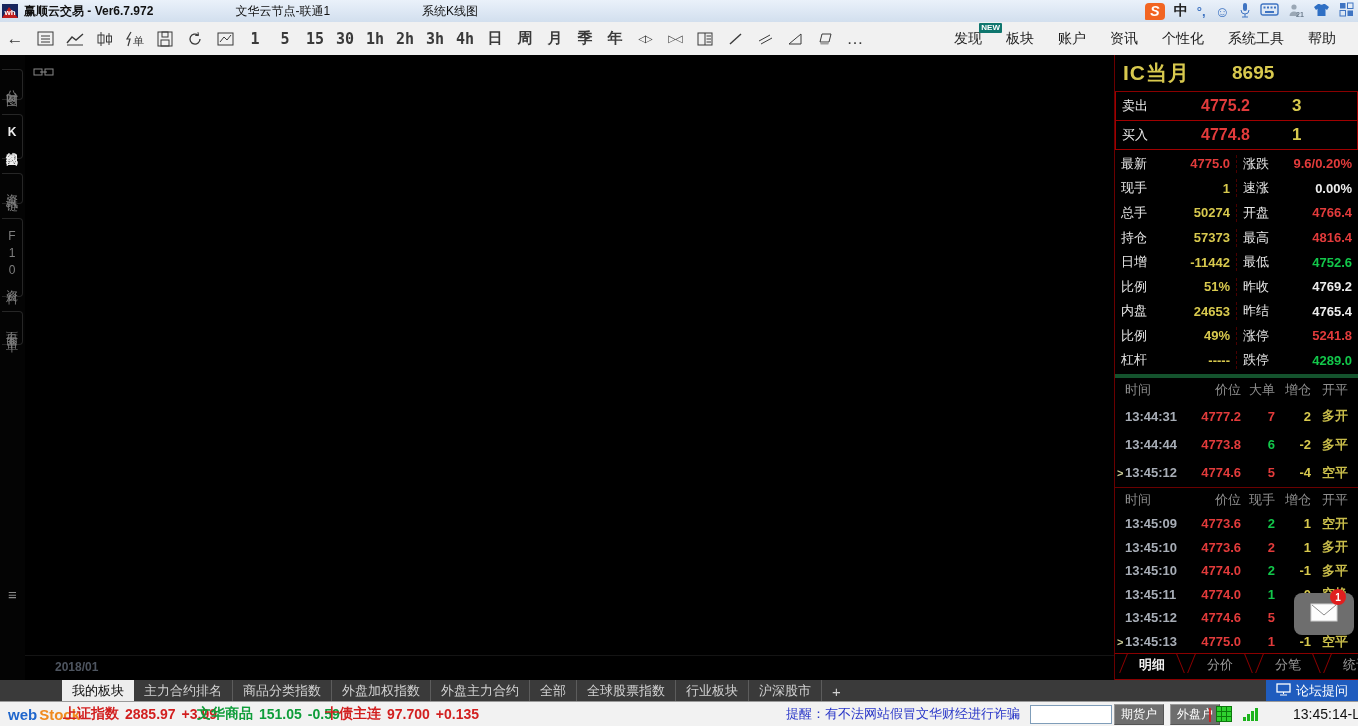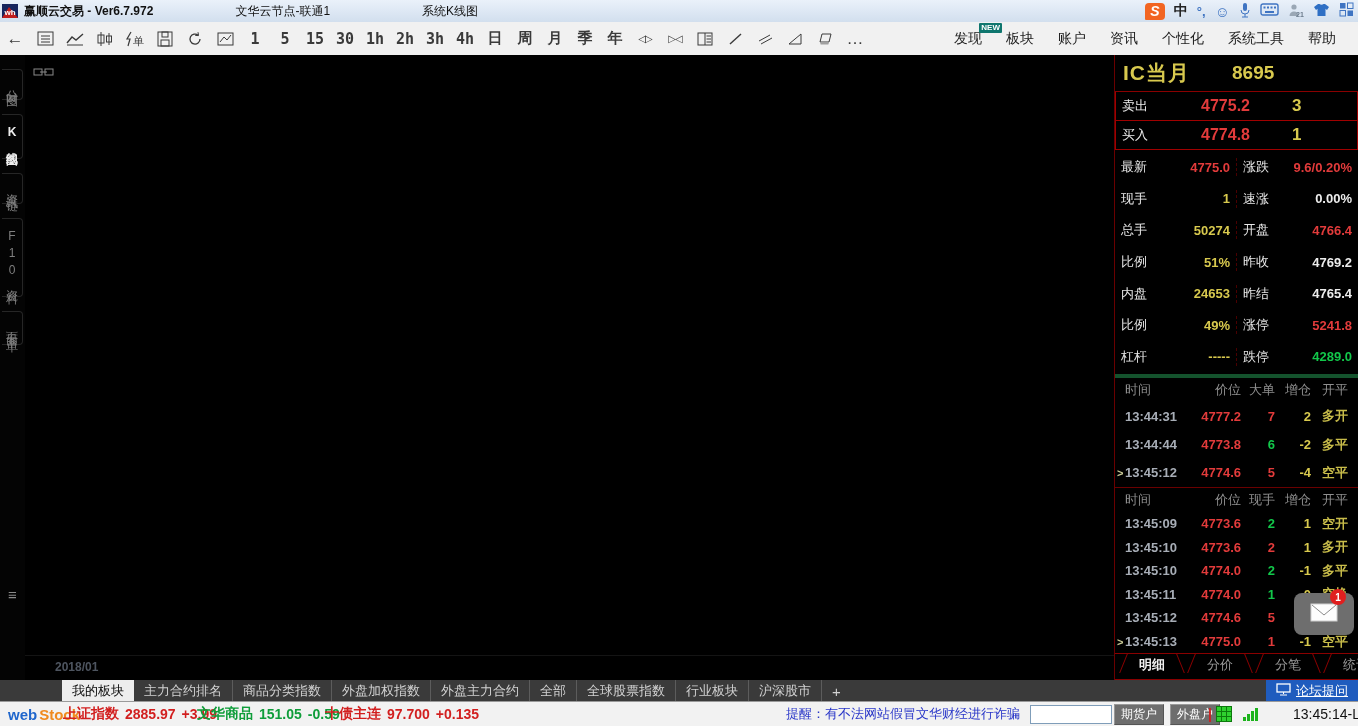--- a/index.html
+++ b/index.html
@@ -86,21 +86,21 @@
   .notif .badge{position:absolute;top:-4px;right:8px;width:16px;height:16px;border-radius:50%;
     background:#e01f1f;color:#fff;font-size:10px;font-weight:bold;display:flex;align-items:center;justify-content:center;}
   
   .boardbar{position:absolute;left:0;right:0;bottom:24px;height:22px;background:#3a3a3a;
     display:flex;align-items:stretch;padding-left:62px;}
   .btab{display:flex;align-items:center;padding:0 10px;font-size:13px;color:#d2d2d2;
     border-right:1px solid #5c5c5c;white-space:nowrap;}
   .btab.active{background:#ededed;color:#0a0a0a;border-right:none;}
   .btab.plus{font-size:15px;border-right:none;}
   .forum-btn{margin-left:auto;background:#1f5cbe;color:#fff;display:flex;align-items:center;
-    gap:5px;padding:0 10px;font-size:13px;text-decoration:underline;}
+    gap:5px;padding:0 10px;font-size:13px;}
   
   .statusbar{position:absolute;left:0;right:0;bottom:0;height:24px;background:#f2f2f2;
     border-top:1px solid #9a9a9a;font-size:14px;}
   .sb{position:absolute;top:0;height:24px;display:flex;align-items:center;gap:6px;white-space:nowrap;}
   .logo-web{color:#1f66cc;font-weight:bold;font-size:15px;}
   .logo-stock{color:#f08a1e;font-weight:bold;font-size:15px;margin-left:-4px;}
   .idx{font-weight:bold;}
   .alert{color:#2936c8;font-size:13px;}
   .sb-input{width:76px;height:15px;border:1px solid #7f9db9;background:#fff;}
   .acct-btn{background:#6e6e6e;color:#fff;border:1px solid #555;border-top-color:#999;
@@ -339,20 +339,40 @@
           <span class="s-label">总手</span>
           <span class="s-val yel">50274</span>
         </div>
         <div class="s-half rt">
           <span class="s-label">开盘</span>
           <span class="s-val red">4766.4</span>
         </div>
       </div>
     <div class="s-row">
         <div class="s-half">
+          <span class="s-label">持仓</span>
+          <span class="s-val yel">57373</span>
+        </div>
+        <div class="s-half rt">
+          <span class="s-label">最高</span>
+          <span class="s-val red">4816.4</span>
+        </div>
+      </div>
+    <div class="s-row">
+        <div class="s-half">
+          <span class="s-label">日增</span>
+          <span class="s-val yel">-11442</span>
+        </div>
+        <div class="s-half rt">
+          <span class="s-label">最低</span>
+          <span class="s-val grn">4752.6</span>
+        </div>
+      </div>
+    <div class="s-row">
+        <div class="s-half">
           <span class="s-label">比例</span>
           <span class="s-val yel">51%</span>
         </div>
         <div class="s-half rt">
           <span class="s-label">昨收</span>
           <span class="s-val wht">4769.2</span>
         </div>
       </div>
     <div class="s-row">
         <div class="s-half">

